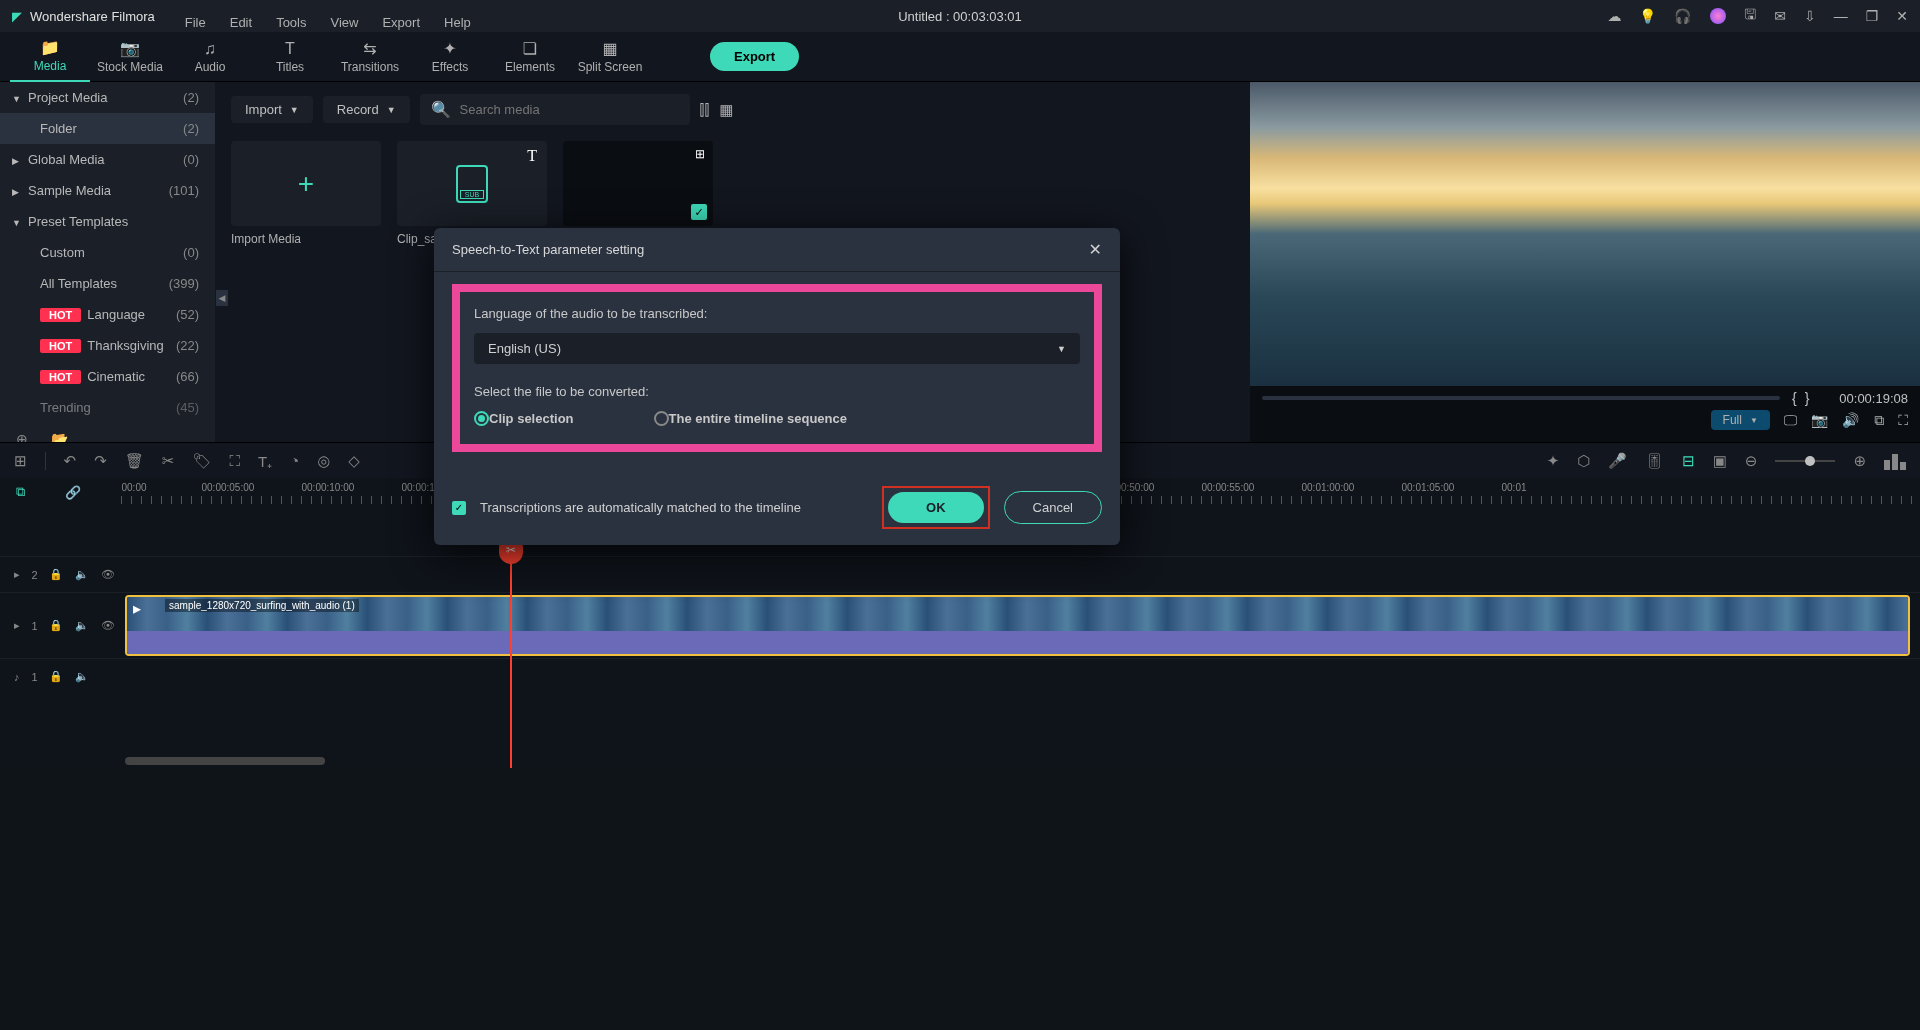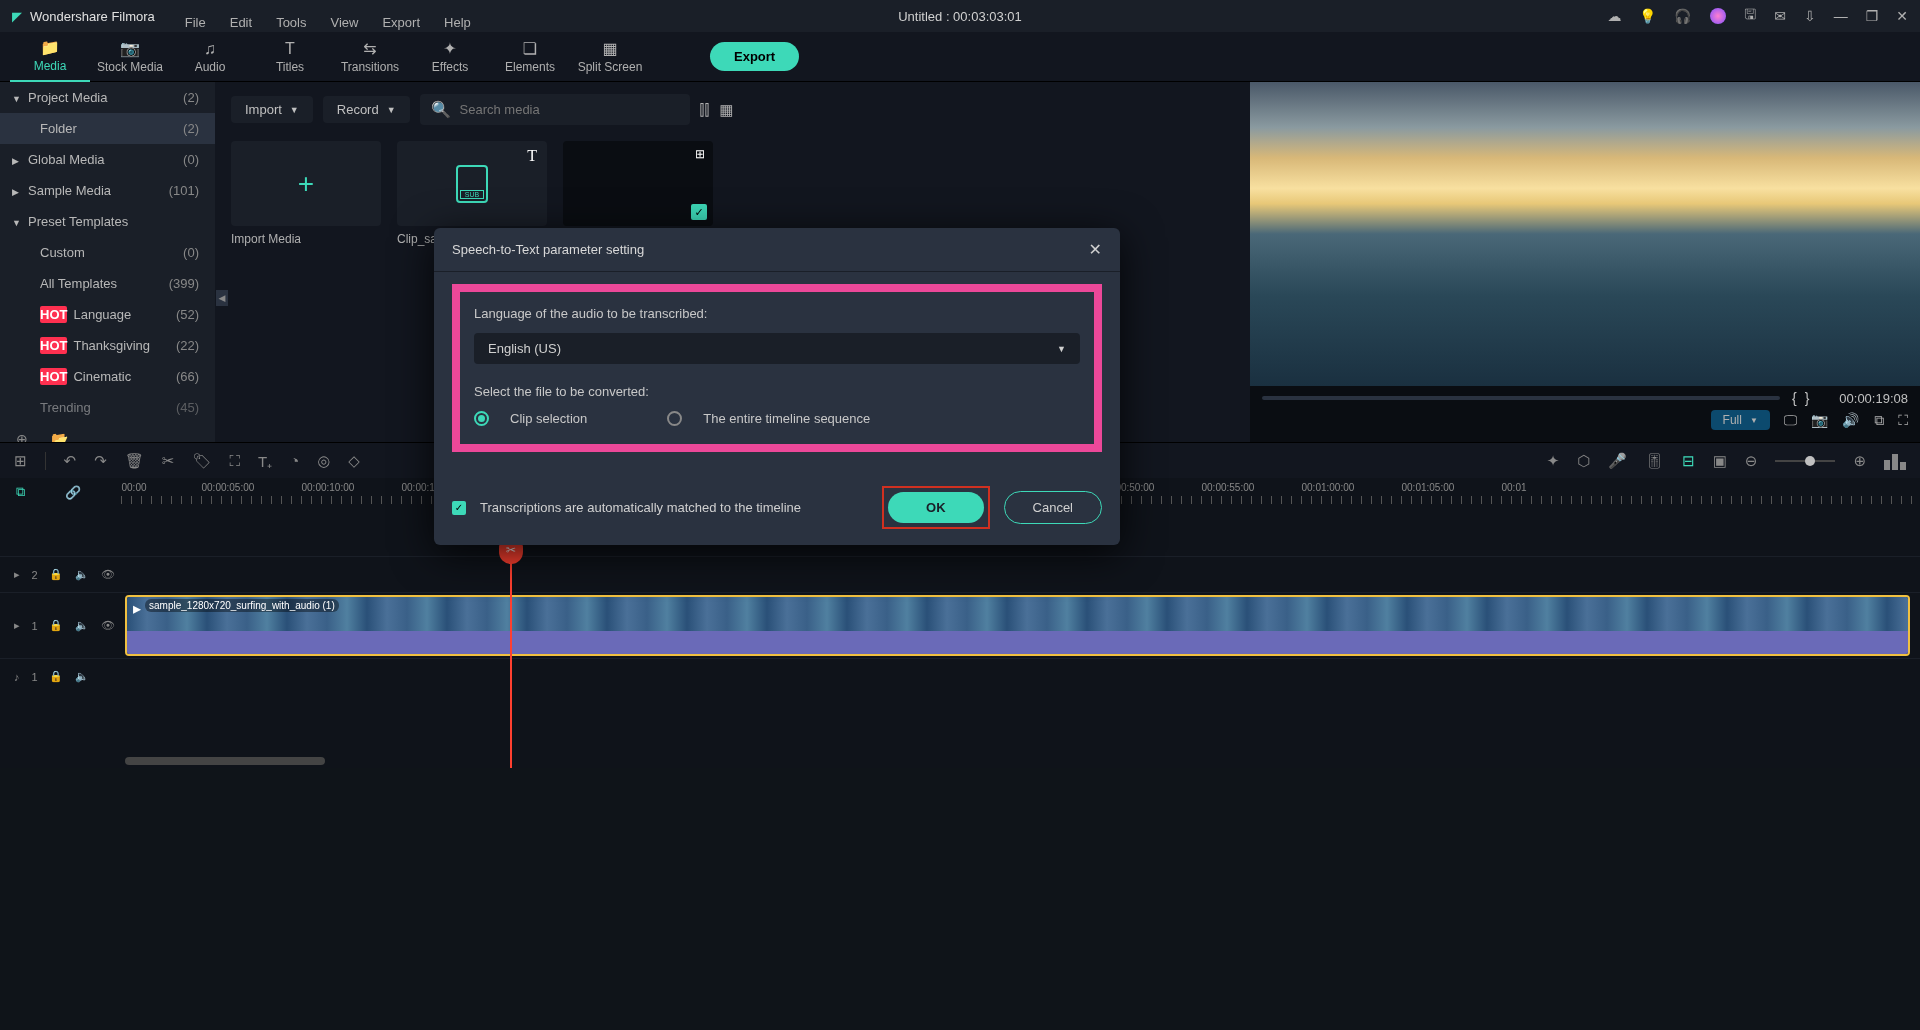--- a/index.html
+++ b/index.html
@@ -28,21 +28,21 @@
 
 .content { display: flex; height: 360px; }
 
 
 .sidebar { width: 215px; background: #1a1f28; overflow-y: auto; font-size: 13px; }
 .side-item { display: flex; align-items: center; justify-content: space-between; padding: 8px 16px 8px 12px; color: #b8b8b8; cursor: pointer; }
 .side-item.selected { background: #2a3240; }
 .side-item.sub { padding-left: 40px; }
 .side-item .count { color: #888; }
 .side-caret { width: 10px; display: inline-block; font-size: 9px; margin-right: 6px; }
-.hot-badge { background: #ff3050; color: #fff; font-size: 13px; padding: 1px 0; border-radius: 2px; margin-right: 6px; font-weight: bold; }
+.hot-badge { background: #ff3050; color: #fff; font-size: 11px; padding: 1px 9px; border-radius: 2px; margin-right: 6px; font-weight: bold; }
 .side-bottom { display: flex; gap: 24px; padding: 8px 16px; color: #888; font-size: 14px; }
 .side-divider { position: absolute; left: 216px; top: 290px; width: 12px; height: 16px; background: #2a3240; display: flex; align-items: center; justify-content: center; font-size: 9px; color: #888; cursor: pointer; }
 
 
 .media-panel { flex: 1; background: #12161f; padding: 12px 16px; }
 .media-toolbar { display: flex; align-items: center; gap: 10px; margin-bottom: 16px; }
 .mt-btn { background: #1a1f28; color: #c0c0c0; padding: 6px 14px; border-radius: 4px; font-size: 13px; display: flex; align-items: center; gap: 8px; cursor: pointer; }
 .mt-search { background: #1a1f28; border-radius: 4px; padding: 6px 12px; display: flex; align-items: center; gap: 8px; flex: 1; max-width: 270px; color: #888; }
 .mt-search input { background: transparent; border: none; color: #c0c0c0; outline: none; width: 100%; font-size: 13px; }
 .mt-icon { color: #b0b0b0; font-size: 15px; cursor: pointer; }
@@ -91,39 +91,39 @@
 .playhead { position: absolute; left: 510px; top: 0; bottom: 0; width: 2px; background: #ff4030; z-index: 10; }
 .playhead-handle { position: absolute; top: 58px; left: -11px; width: 24px; height: 28px; background: #ff4030; border-radius: 12px; display: flex; align-items: center; justify-content: center; color: #fff; font-size: 12px; }
 
 .track { height: 36px; display: flex; align-items: center; border-top: 1px solid #1a1f28; }
 .track-head { width: 125px; display: flex; align-items: center; gap: 12px; padding-left: 14px; color: #888; font-size: 11px; }
 .track.tall { height: 66px; }
 .track-body { flex: 1; position: relative; height: 100%; }
 
 .clip { position: absolute; left: 0; top: 2px; bottom: 2px; right: 10px; border: 2px solid #f0c040; border-radius: 4px; overflow: hidden; }
 .clip-video { height: 60%; background: repeating-linear-gradient(90deg, #2a5078 0, #4a7098 20px, #3a6088 40px, #5080a0 60px, #2a5078 80px); display: flex; align-items: flex-start; padding: 2px 6px; }
-.clip-name { font-size: 10px; color: #fff; background: rgba(0,0,0,0.4); padding: 1px 4px; border-radius: 6px; }
+.clip-name { font-size: 10px; color: #fff; background: rgba(0,0,0,0.4); padding: 1px 4px; border-radius: 0; margin-left: 20px; }
 .clip-audio { height: 40%; background: #6a6ab8; }
 
 .timeline-gap { height: 50px; }
 
 .timeline-scroll { height: 14px; display: flex; align-items: center; padding: 0 125px; }
 .scroll-thumb { height: 8px; width: 200px; background: #444; border-radius: 4px; }
 
 
 .dialog-overlay { position: absolute; top: 228px; left: 434px; width: 686px; background: #2a3240; border-radius: 6px; box-shadow: 0 8px 40px rgba(0,0,0,0.8); z-index: 100; }
 .dialog-header { display: flex; align-items: center; justify-content: space-between; padding: 12px 18px; border-bottom: 1px solid #1a1f28; }
 .dialog-title { color: #d8d8d8; font-size: 13px; }
 .dialog-close { color: #d0d0d0; cursor: pointer; font-size: 16px; }
 .dialog-body { padding: 12px 18px 18px; }
 .red-box1 { border: 8px solid #ec4899; padding: 14px 14px 18px; }
 .dlg-label { font-size: 13px; color: #c8c8c8; margin-bottom: 12px; }
 .dlg-select { background: #1a1f28; padding: 8px 14px; border-radius: 4px; display: flex; justify-content: space-between; align-items: center; color: #d0d0d0; font-size: 13px; cursor: pointer; margin-bottom: 20px; }
 .radio-row { display: flex; gap: 80px; align-items: center; margin-top: 8px; }
-.radio { display: flex; align-items: center; gap: 21px; font-size: 13px; color: #c8c8c8; cursor: pointer; }
+.radio { display: flex; align-items: center; gap: 0; font-size: 13px; color: #c8c8c8; cursor: pointer; font-weight: bold; }
 .radio-dot { width: 15px; height: 15px; border: 2px solid #3dd9b8; border-radius: 50%; display: flex; align-items: center; justify-content: center; }
 .radio-dot.on::after { content: ""; width: 7px; height: 7px; background: #3dd9b8; border-radius: 50%; }
 .radio-dot.off { border-color: #888; }
 .dialog-footer { display: flex; align-items: center; padding: 16px 18px; gap: 14px; }
 .checkbox { width: 14px; height: 14px; background: #3dd9b8; border-radius: 2px; display: flex; align-items: center; justify-content: center; font-size: 10px; color: #000; }
 .check-label { font-size: 13px; color: #d0d0d0; flex: 1; }
 .red-box2 { border: 2px solid #d03020; padding: 4px; }
 .btn-ok { background: #3dd9b8; color: #1a1f28; padding: 8px 38px; border-radius: 20px; font-size: 13px; cursor: pointer; font-weight: 600; border: none; }
 .btn-cancel { border: 1.5px solid #3dd9b8; color: #d0d0d0; padding: 8px 28px; border-radius: 20px; font-size: 13px; cursor: pointer; background: transparent; }
 

